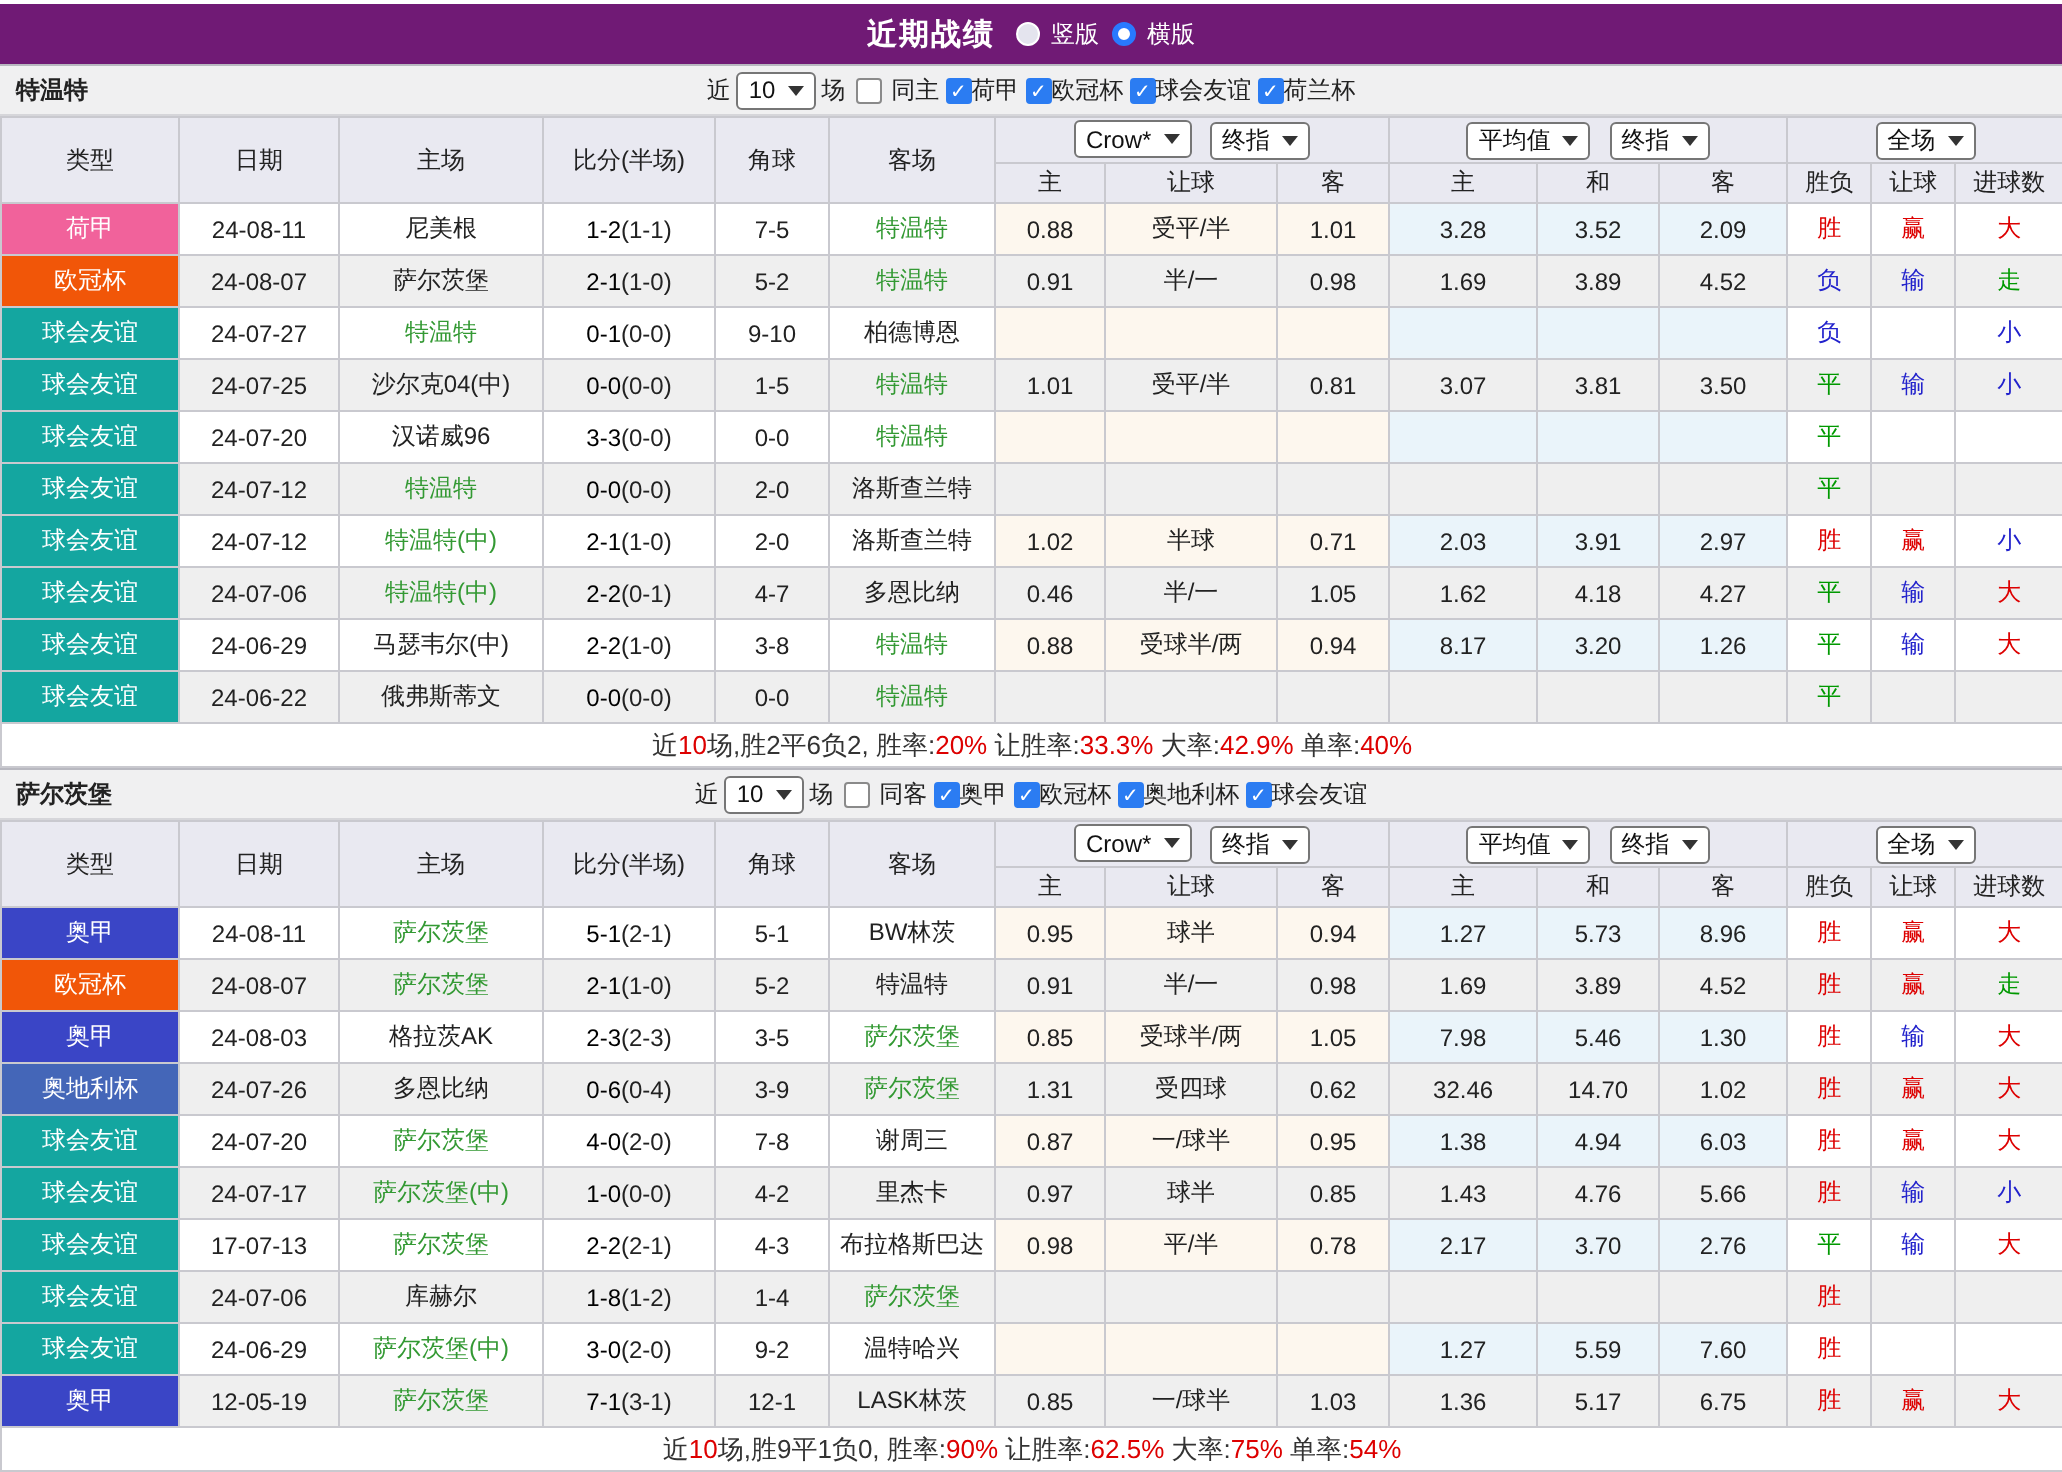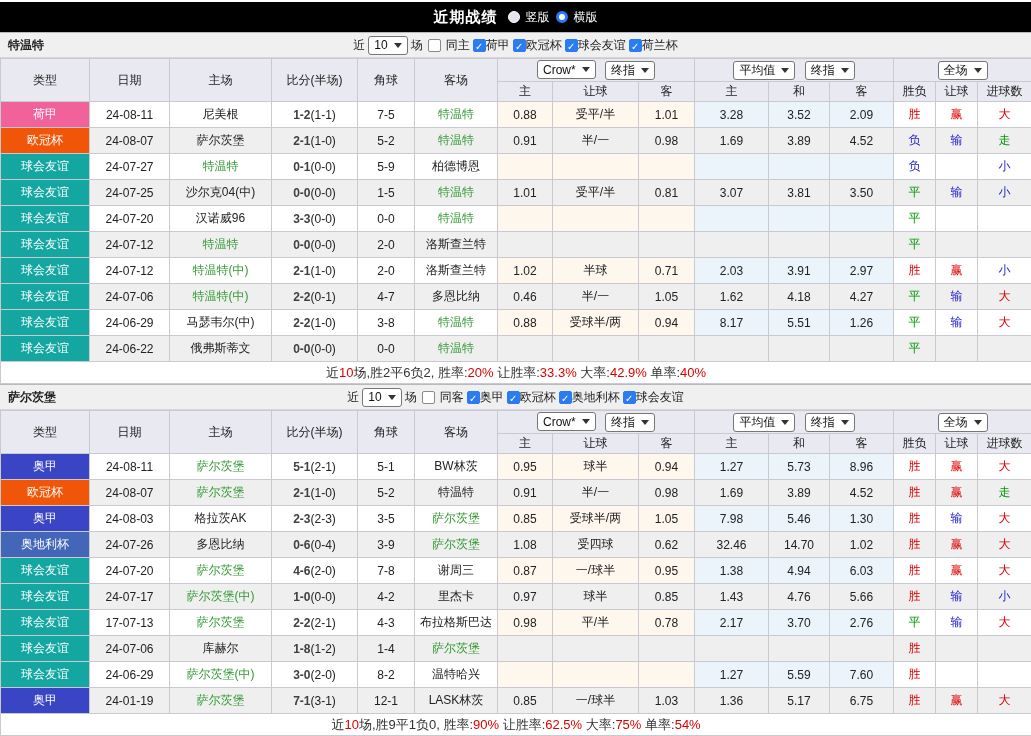--- a/index.html
+++ b/index.html
@@ -1,19 +1,19 @@
 <!DOCTYPE html>
 <html><head>
 <meta charset="utf-8">
 <style>
   * { box-sizing: border-box; margin: 0; padding: 0; }
   body { font-family: "Liberation Sans", "DejaVu Sans", sans-serif; background: #fff; }
   .page { width: 1031px; border-bottom: 3px solid #2f2b7e; border-top: 2px solid #fff; }
 
-  .titlebar { height: 30px; background: #000000; display: flex; align-items: center; justify-content: center; gap: 10px; color: #fff; }
+  .titlebar { height: 30px; background: #701a75; display: flex; align-items: center; justify-content: center; gap: 10px; color: #fff; }
   .titlebar .title { font-size: 15px; font-weight: bold; letter-spacing: 1px; }
   .radio-group { display: flex; align-items: center; gap: 6px; font-size: 12px; }
   .radio { display: inline-block; border-radius: 50%; }
   .radio-filled { width: 12px; height: 12px; background: #e4e4ee; border: 1px solid #fff; }
   .radio-ring { width: 12px; height: 12px; background: #fff; border: 3px solid #2979ff; }
 
   .section-bar { height: 26px; background: #f0f0f1; border-top: 1px solid #b8b8c0; border-bottom: 1px solid #d6d6da; position: relative; display: flex; align-items: center; justify-content: center; font-size: 12px; color: #222; }
   .team-name { position: absolute; left: 8px; font-weight: bold; font-size: 12px; }
   .filters { display: flex; align-items: center; gap: 3px; }
   .chk-item { display: inline-flex; align-items: center; }
@@ -29,21 +29,21 @@
   thead th { background: #e9e9f1; font-weight: normal; color: #222; }
   thead tr.h-top th { height: 23px; }
   thead tr.h-sub th { height: 20px; }
   thead th .select-box { margin: 0 3px; }
   tbody td { height: 26px; background: #fff; }
   tbody tr.alt td { background: #efefef; }
   tbody td.odds { background: #fdf7ee; }
   tbody td.avg  { background: #eaf4fa; }
   tbody td.league { color: #fff; font-size: 12px; }
   tbody td.team.hl { color: #339933; }
-  tbody td .ft { color: #404040; font-weight: bold; }
+  tbody td .ft { color: #000000; }
   tbody td .ht { color: #222; }
   tfoot td { height: 22px; background: #fff; font-size: 13px; color: #333; border: 1px solid #c9c9cf; }
   tfoot td .red { color: #dd0000; }
 </style>
 </head>
 <body>
 
 <div class="page">
 
   <div class="titlebar">
@@ -186,21 +186,21 @@
           <td class="avg">4.52</td>
           <td class="res" style="color: rgb(34, 34, 204);">负</td>
           <td class="res" style="color: rgb(34, 34, 204);">输</td>
           <td class="res" style="color: rgb(0, 153, 0);">走</td>
         </tr>
         <tr>
           <td class="league" style="background: rgb(20, 166, 160);">球会友谊</td>
           <td class="date">24-07-27</td>
           <td class="team hl">特温特</td>
           <td class="score"><span class="ft">0-1</span><span class="ht">(0-0)</span></td>
-          <td>5-9</td>
+          <td>9-10</td>
           <td class="team">柏德博恩</td>
           <td class="odds"></td>
           <td class="odds"></td>
           <td class="odds"></td>
           <td class="avg"></td>
           <td class="avg"></td>
           <td class="avg"></td>
           <td class="res" style="color: rgb(34, 34, 204);">负</td>
           <td class="res"></td>
           <td class="res" style="color: rgb(34, 34, 204);">小</td>
@@ -294,21 +294,21 @@
           <td class="league" style="background: rgb(20, 166, 160);">球会友谊</td>
           <td class="date">24-06-29</td>
           <td class="team">马瑟韦尔(中)</td>
           <td class="score"><span class="ft">2-2</span><span class="ht">(1-0)</span></td>
           <td>3-8</td>
           <td class="team hl">特温特</td>
           <td class="odds">0.88</td>
           <td class="odds">受球半/两</td>
           <td class="odds">0.94</td>
           <td class="avg">8.17</td>
-          <td class="avg">5.51</td>
+          <td class="avg">3.20</td>
           <td class="avg">1.26</td>
           <td class="res" style="color: rgb(0, 153, 0);">平</td>
           <td class="res" style="color: rgb(34, 34, 204);">输</td>
           <td class="res" style="color: rgb(221, 0, 0);">大</td>
         </tr>
         <tr class="alt">
           <td class="league" style="background: rgb(20, 166, 160);">球会友谊</td>
           <td class="date">24-06-22</td>
           <td class="team">俄弗斯蒂文</td>
           <td class="score"><span class="ft">0-0</span><span class="ht">(0-0)</span></td>
@@ -481,35 +481,35 @@
           <td class="res" style="color: rgb(34, 34, 204);">输</td>
           <td class="res" style="color: rgb(221, 0, 0);">大</td>
         </tr>
         <tr class="alt">
           <td class="league" style="background: rgb(68, 102, 184);">奥地利杯</td>
           <td class="date">24-07-26</td>
           <td class="team">多恩比纳</td>
           <td class="score"><span class="ft">0-6</span><span class="ht">(0-4)</span></td>
           <td>3-9</td>
           <td class="team hl">萨尔茨堡</td>
-          <td class="odds">1.08</td>
+          <td class="odds">1.31</td>
           <td class="odds">受四球</td>
           <td class="odds">0.62</td>
           <td class="avg">32.46</td>
           <td class="avg">14.70</td>
           <td class="avg">1.02</td>
           <td class="res" style="color: rgb(221, 0, 0);">胜</td>
           <td class="res" style="color: rgb(221, 0, 0);">赢</td>
           <td class="res" style="color: rgb(221, 0, 0);">大</td>
         </tr>
         <tr>
           <td class="league" style="background: rgb(20, 166, 160);">球会友谊</td>
           <td class="date">24-07-20</td>
           <td class="team hl">萨尔茨堡</td>
-          <td class="score"><span class="ft">4-6</span><span class="ht">(2-0)</span></td>
+          <td class="score"><span class="ft">4-0</span><span class="ht">(2-0)</span></td>
           <td>7-8</td>
           <td class="team">谢周三</td>
           <td class="odds">0.87</td>
           <td class="odds">一/球半</td>
           <td class="odds">0.95</td>
           <td class="avg">1.38</td>
           <td class="avg">4.94</td>
           <td class="avg">6.03</td>
           <td class="res" style="color: rgb(221, 0, 0);">胜</td>
           <td class="res" style="color: rgb(221, 0, 0);">赢</td>
@@ -564,35 +564,35 @@
           <td class="avg"></td>
           <td class="res" style="color: rgb(221, 0, 0);">胜</td>
           <td class="res"></td>
           <td class="res"></td>
         </tr>
         <tr>
           <td class="league" style="background: rgb(20, 166, 160);">球会友谊</td>
           <td class="date">24-06-29</td>
           <td class="team hl">萨尔茨堡(中)</td>
           <td class="score"><span class="ft">3-0</span><span class="ht">(2-0)</span></td>
-          <td>8-2</td>
+          <td>9-2</td>
           <td class="team">温特哈兴</td>
           <td class="odds"></td>
           <td class="odds"></td>
           <td class="odds"></td>
           <td class="avg">1.27</td>
           <td class="avg">5.59</td>
           <td class="avg">7.60</td>
           <td class="res" style="color: rgb(221, 0, 0);">胜</td>
           <td class="res"></td>
           <td class="res"></td>
         </tr>
         <tr class="alt">
           <td class="league" style="background: rgb(58, 69, 198);">奥甲</td>
-          <td class="date">24-01-19</td>
+          <td class="date">12-05-19</td>
           <td class="team hl">萨尔茨堡</td>
           <td class="score"><span class="ft">7-1</span><span class="ht">(3-1)</span></td>
           <td>12-1</td>
           <td class="team">LASK林茨</td>
           <td class="odds">0.85</td>
           <td class="odds">一/球半</td>
           <td class="odds">1.03</td>
           <td class="avg">1.36</td>
           <td class="avg">5.17</td>
           <td class="avg">6.75</td>

